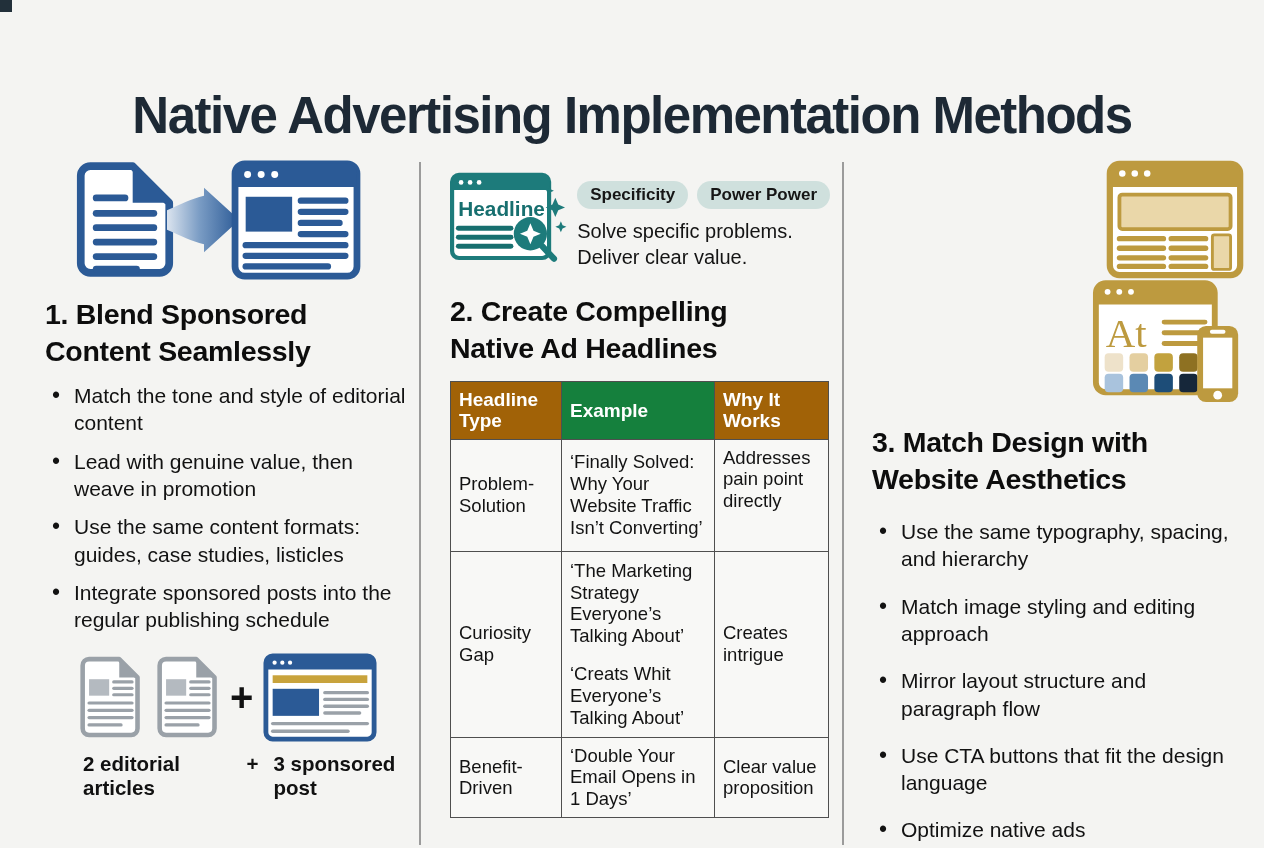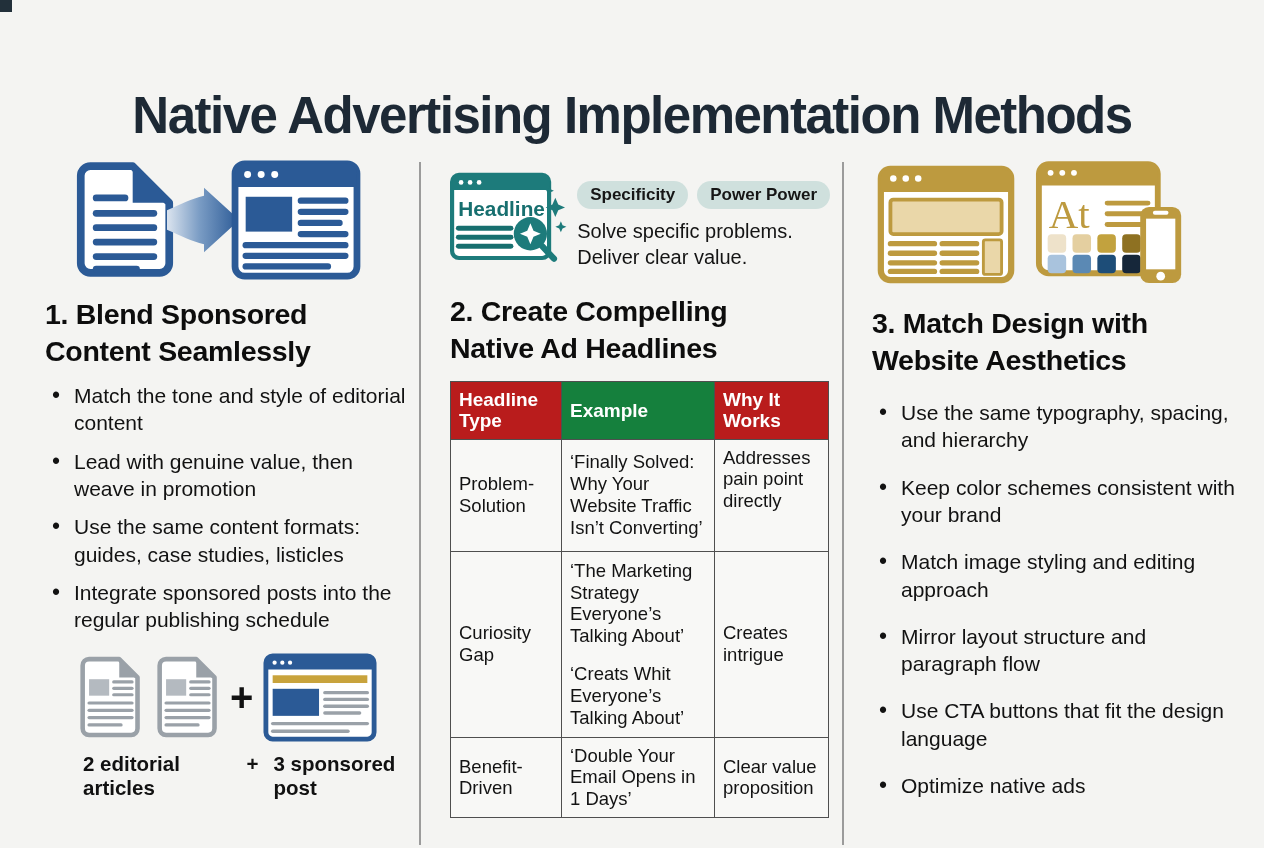--- a/index.html
+++ b/index.html
@@ -18,21 +18,21 @@
   .divider.d1 { left:419px; }
   .divider.d2 { left:842px; }
 
   .col { position:absolute; top:160px; }
   .col1 { left:45px;  width:374px; }
   .col2 { left:450px; width:380px; }
   .col3 { left:872px; width:372px; }
 
   .icon-row { display:flex; align-items:center; }
   .col1 .icon-row { margin-left:30px; }
-  .col3 .icon-row { margin-left:5px; align-items:center; gap:20px; }
+  .col3 .icon-row { margin-left:5px; align-items:flex-end; gap:0;flex-direction:column; }
 
   .section-heading {
     font-size:28.5px; font-weight:700; color:#0d0d0d;
     line-height:1.3; margin:16px 0 0 0; letter-spacing:-0.3px; max-width:340px;
   }
   .bullets { list-style:none; margin:12px 0 0 0; padding:0; font-size:21px; }
   .bullets li { position:relative; padding-left:29px; margin-top:11px; line-height:1.3; max-width:352px; }
   .bullets li::before { content:"•"; position:absolute; left:7px; top:-1px; font-size:23px; }
   .col3 .bullets li { margin-top:20px; max-width:348px; }
 
@@ -56,21 +56,21 @@
 
   table.headline-table {
     border-collapse:collapse; margin-top:14px; width:378px;
     background:#f8f8f6; font-size:18.5px; color:#131313; table-layout:fixed;
   }
   .headline-table th, .headline-table td {
     border:1.5px solid #4f4f4f; padding:7px 8px; text-align:left; vertical-align:middle;
     overflow:hidden; line-height:1.18;
   }
   .headline-table th { color:#ffffff; font-size:19px; font-weight:700; line-height:1.12; }
-  .th-navy { background:#b91c1c; }
+  .th-navy { background:#a16207; }
   .th-teal { background:#15803d; }
   .headline-table td p { margin:0; }
   .headline-table td p + p { margin-top:16px; }
 
   svg text { font-family:"Liberation Sans", sans-serif; }
   svg text.serif { font-family:"Liberation Serif", serif; }
 </style>
 </head>
 <body>
 
@@ -324,20 +324,19 @@
           <rect x="121" y="52" width="16" height="4" rx="2" fill="#ffffff"></rect>
           <circle cx="129" cy="119" r="4.5" fill="#ffffff"></circle>
         </g>
       </svg>
     </div>
 
     <h2 class="section-heading">3. Match Design with Website Aesthetics</h2>
 
     <ul class="bullets">
       <li>Use the same typography, spacing, and hierarchy</li>
-      <li>Keep color schemes consistent with your brand</li>
       <li>Match image styling and editing approach</li>
       <li>Mirror layout structure and paragraph flow</li>
       <li>Use CTA buttons that fit the design language</li>
       <li>Optimize native ads</li>
     </ul>
   </div>
 </div>
 
 </body></html>

